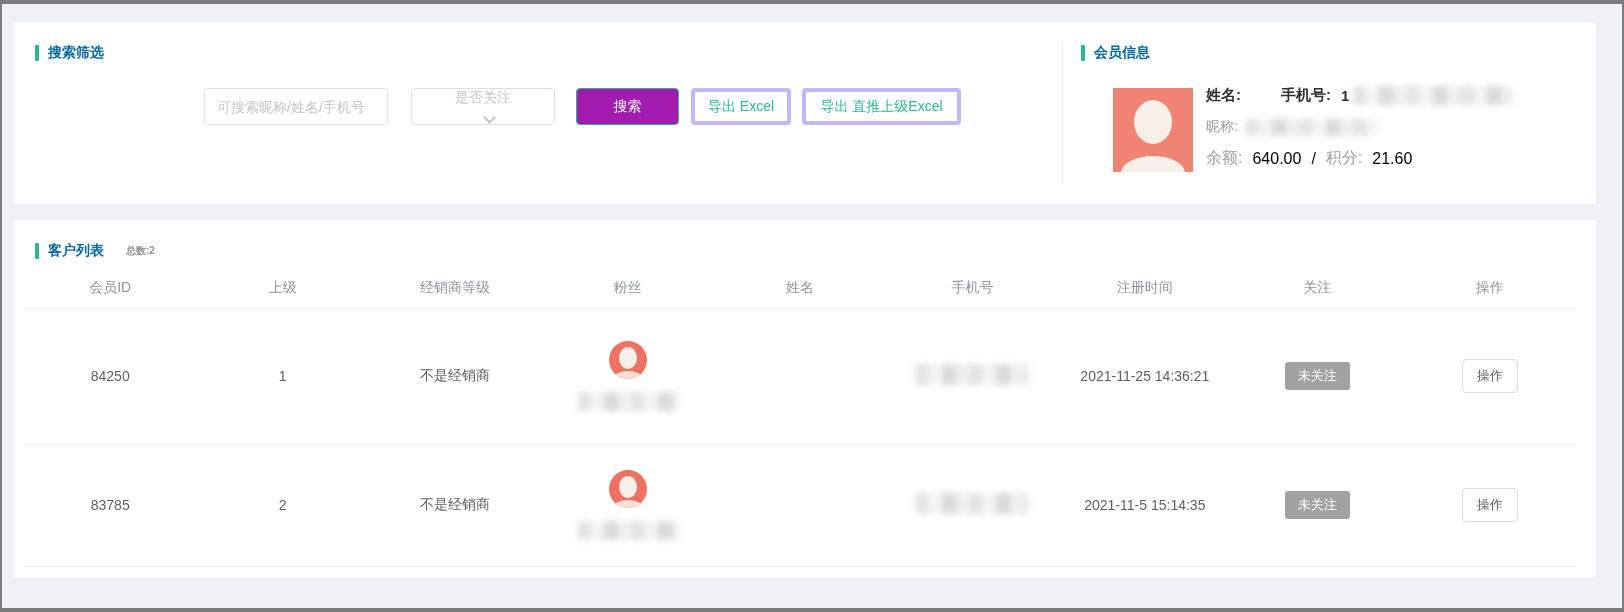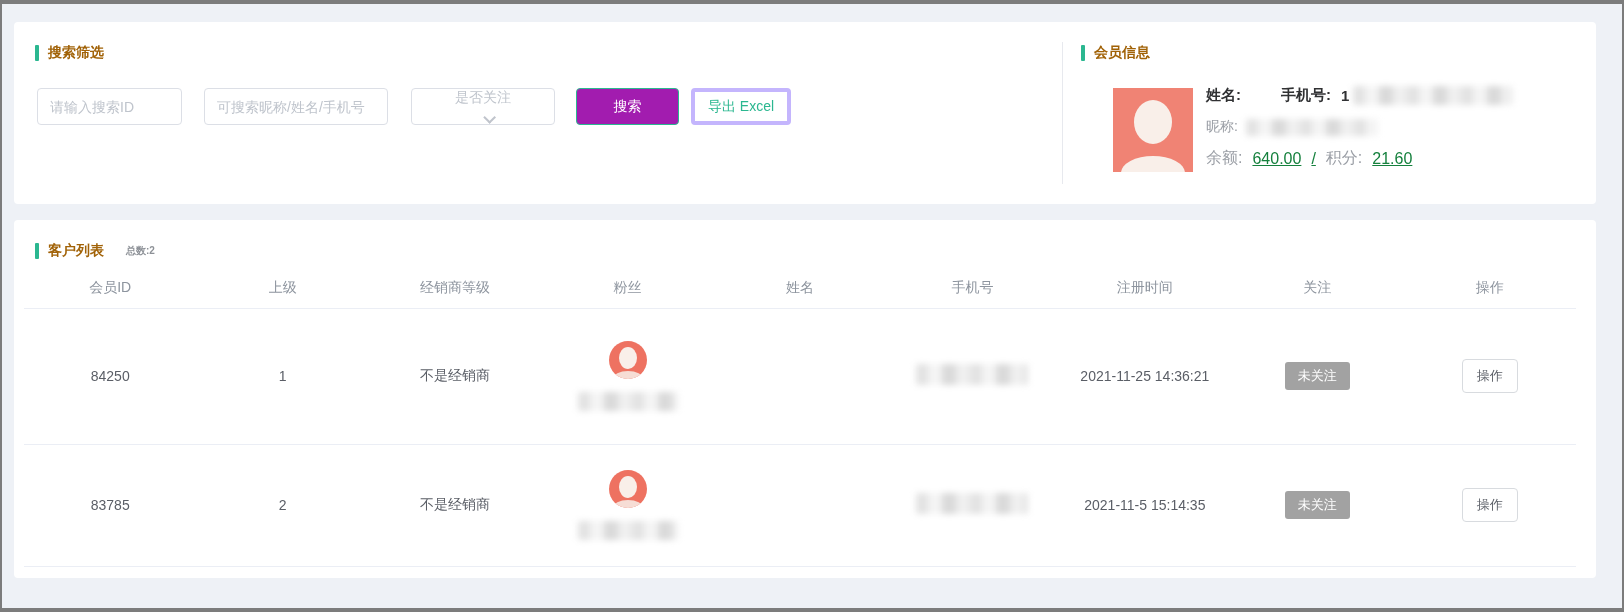--- a/index.html
+++ b/index.html
@@ -20,21 +20,21 @@
   .card {
     position: absolute;
     background: #ffffff;
     border-radius: 4px;
   }
   .top-card { left: 12px; top: 18px; width: 1582px; height: 182px; }
   .list-card { left: 12px; top: 216px; width: 1582px; height: 358px; }
 
   .section-title { position: absolute; display: flex; align-items: center; height: 18px; }
   .accent-bar { display: inline-block; width: 4px; height: 16px; background: #2bb790; margin-right: 9px; border-radius: 1px; }
-  .title-text { font-size: 14px; font-weight: bold; color: #a16207; }
+  .title-text { font-size: 14px; font-weight: bold; color: #0369a1; }
   .total-text { font-size: 10px; font-weight: bold; color: #8d9197; margin-left: 22px; }
 
   
   .text-input, .select-box {
     position: absolute; top: 66px; height: 37px;
     border: 1px solid #dcdfe6; border-radius: 4px;
     background: #fff; font-size: 14px; color: #606266;
     padding: 0 12px; outline: none;
   }
   .text-input::placeholder { color: #bfc4cc; }
@@ -67,21 +67,21 @@
     position: absolute; left: 50%; bottom: -18px; transform: translateX(-50%);
     width: 64px; height: 34px; border-radius: 50% 50% 0 0; background: #f9efe9;
   }
   .member-lines { position: absolute; left: 1192px; top: 64px; }
   .member-line { display: flex; align-items: center; white-space: nowrap; }
   .member-line.l1 { font-size: 15px; font-weight: bold; color: #303133; margin-bottom: 13px; }
   .member-line.l2 { font-size: 14px; color: #9a9ea5; margin-bottom: 12px; }
   .member-line.l3 { font-size: 16px; color: #9a9ea5; }
   .gap-sm { display: inline-block; width: 10px; }
   .gap-lg { display: inline-block; width: 40px; }
-  .red { color: #15803d; text-decoration: underline; }
+  .red { color: #000000; }
 
   
   .blur-block {
     display: inline-block; border-radius: 2px;
     background: repeating-linear-gradient(90deg,#e3e3e3 0 12px,#f4f4f4 12px 26px,#dadada 26px 40px,#efefef 40px 54px);
     filter: blur(3px);
   }
   .blur-phone-hdr { width: 160px; height: 19px; margin-left: 4px; }
   .blur-nick-hdr  { width: 132px; height: 17px; margin-left: 8px; }
   .blur-fan-name  { width: 100px; height: 19px; margin-top: 13px; }
@@ -127,33 +127,33 @@
 
 <div class="frame">
 
   <div class="card top-card">
 
     <div class="section-title" style="left:21px; top:22px;">
       <span class="accent-bar"></span>
       <span class="title-text">搜索筛选</span>
     </div>
 
-    <input class="text-input" style="left: 23px; width: 145px;" type="text" placeholder="请输入搜索ID">
 
     <input class="text-input" style="left: 190px; width: 184px;" type="text" placeholder="可搜索昵称/姓名/手机号">
 
     <div class="select-box" style="left:397px; width:144px;">
       <span class="select-placeholder">是否关注</span>
       <span class="chevron"></span>
     </div>
 
     <button class="btn btn-primary" style="left:562px; width:103px;">搜索</button>
 
     <button class="btn btn-outline" style="left:677px; width:100px;">导出 Excel</button>
 
+    <button class="btn btn-outline" style="left:788px; width:159px;">导出 直推上级Excel</button>
 
     <div class="v-divider"></div>
 
     <div class="section-title" style="left:1067px; top:22px;">
       <span class="accent-bar"></span>
       <span class="title-text">会员信息</span>
     </div>
 
     <div class="member-avatar">
       <span class="shine"></span>

